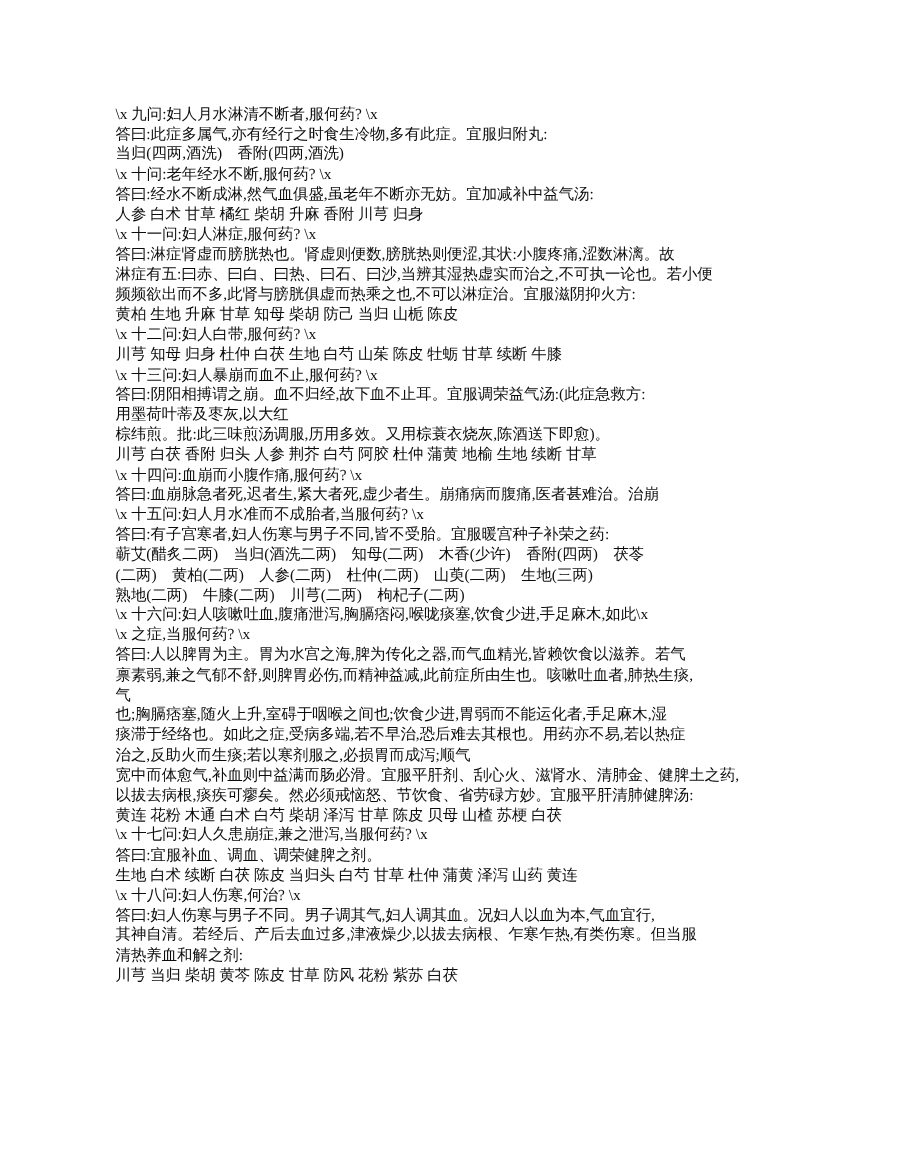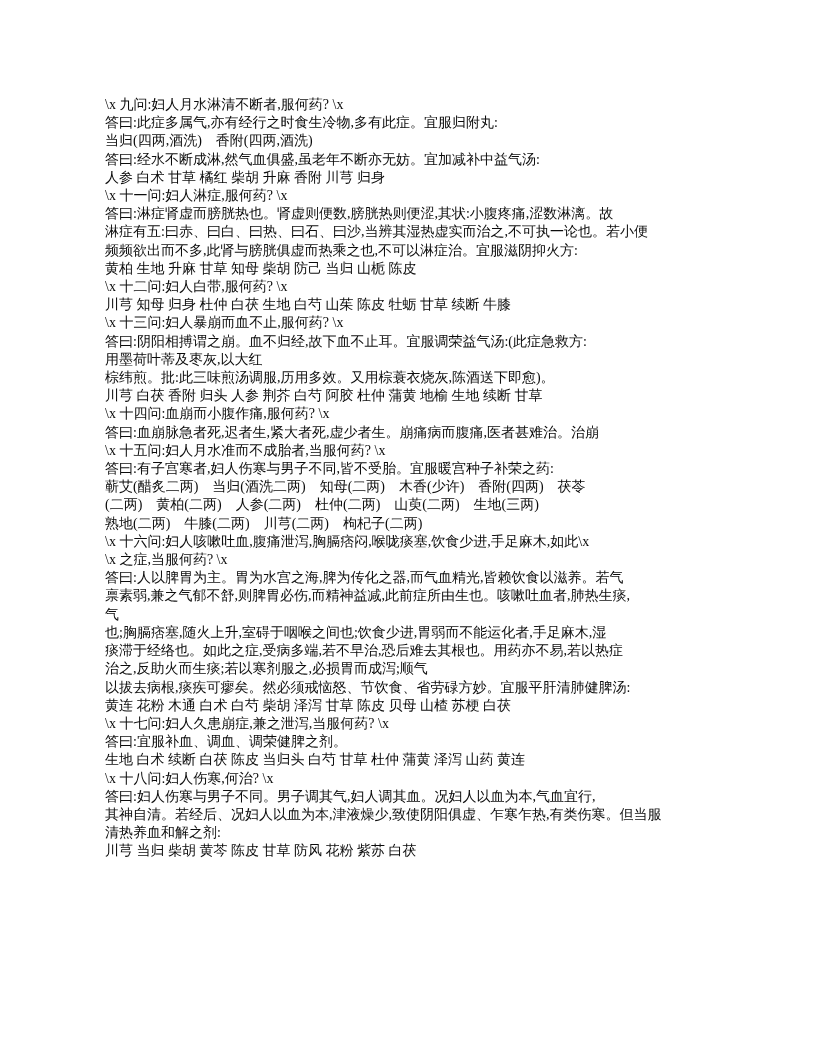--- a/index.html
+++ b/index.html
@@ -29,20 +29,21 @@
   }
 </style>
 </head>
 <body>
 
 <div class="page">
   <div class="text-block">
       <div class="line">\x 九问:妇人月水淋清不断者,服何药? \x</div>
       <div class="line">答曰:此症多属气,亦有经行之时食生冷物,多有此症。宜服归附丸:</div>
       <div class="line">当归(四两,酒洗)　香附(四两,酒洗)</div>
+      <div class="line">\x 十问:老年经水不断,服何药? \x</div>
       <div class="line">答曰:经水不断成淋,然气血俱盛,虽老年不断亦无妨。宜加减补中益气汤:</div>
       <div class="line">人参 白术 甘草 橘红 柴胡 升麻 香附 川芎 归身</div>
       <div class="line">\x 十一问:妇人淋症,服何药? \x</div>
       <div class="line">答曰:淋症肾虚而膀胱热也。肾虚则便数,膀胱热则便涩,其状:小腹疼痛,涩数淋漓。故</div>
       <div class="line">淋症有五:曰赤、曰白、曰热、曰石、曰沙,当辨其湿热虚实而治之,不可执一论也。若小便</div>
       <div class="line">频频欲出而不多,此肾与膀胱俱虚而热乘之也,不可以淋症治。宜服滋阴抑火方:</div>
       <div class="line">黄柏 生地 升麻 甘草 知母 柴胡 防己 当归 山栀 陈皮</div>
       <div class="line">\x 十二问:妇人白带,服何药? \x</div>
       <div class="line">川芎 知母 归身 杜仲 白茯 生地 白芍 山茱 陈皮 牡蛎 甘草 续断 牛膝</div>
       <div class="line">\x 十三问:妇人暴崩而血不止,服何药? \x</div>
@@ -58,24 +59,25 @@
       <div class="line">(二两)　黄柏(二两)　人参(二两)　杜仲(二两)　山萸(二两)　生地(三两)</div>
       <div class="line">熟地(二两)　牛膝(二两)　川芎(二两)　枸杞子(二两)</div>
       <div class="line">\x 十六问:妇人咳嗽吐血,腹痛泄泻,胸膈痞闷,喉咙痰塞,饮食少进,手足麻木,如此\x</div>
       <div class="line">\x 之症,当服何药? \x</div>
       <div class="line">答曰:人以脾胃为主。胃为水宫之海,脾为传化之器,而气血精光,皆赖饮食以滋养。若气</div>
       <div class="line">禀素弱,兼之气郁不舒,则脾胃必伤,而精神益减,此前症所由生也。咳嗽吐血者,肺热生痰,</div>
       <div class="line">气</div>
       <div class="line">也;胸膈痞塞,随火上升,室碍于咽喉之间也;饮食少进,胃弱而不能运化者,手足麻木,湿</div>
       <div class="line">痰滞于经络也。如此之症,受病多端,若不早治,恐后难去其根也。用药亦不易,若以热症</div>
       <div class="line">治之,反助火而生痰;若以寒剂服之,必损胃而成泻;顺气</div>
+      <div class="line">宽中而体愈气,补血则中益满而肠必滑。宜服平肝剂、刮心火、滋肾水、清肺金、健脾土之药,</div>
       <div class="line">以拔去病根,痰疾可瘳矣。然必须戒恼怒、节饮食、省劳碌方妙。宜服平肝清肺健脾汤:</div>
       <div class="line">黄连 花粉 木通 白术 白芍 柴胡 泽泻 甘草 陈皮 贝母 山楂 苏梗 白茯</div>
       <div class="line">\x 十七问:妇人久患崩症,兼之泄泻,当服何药? \x</div>
       <div class="line">答曰:宜服补血、调血、调荣健脾之剂。</div>
       <div class="line">生地 白术 续断 白茯 陈皮 当归头 白芍 甘草 杜仲 蒲黄 泽泻 山药 黄连</div>
       <div class="line">\x 十八问:妇人伤寒,何治? \x</div>
       <div class="line">答曰:妇人伤寒与男子不同。男子调其气,妇人调其血。况妇人以血为本,气血宜行,</div>
-      <div class="line">其神自清。若经后、况妇人以血为本,津液燥少,致使阴阳俱虚、乍寒乍热,有类伤寒。但当服</div>
+      <div class="line">其神自清。若经后、产后去血过多,津液燥少,以拔去病根、乍寒乍热,有类伤寒。但当服</div>
       <div class="line">清热养血和解之剂:</div>
       <div class="line">川芎 当归 柴胡 黄芩 陈皮 甘草 防风 花粉 紫苏 白茯</div>
     </div>
 </div>
 
 </body></html>

